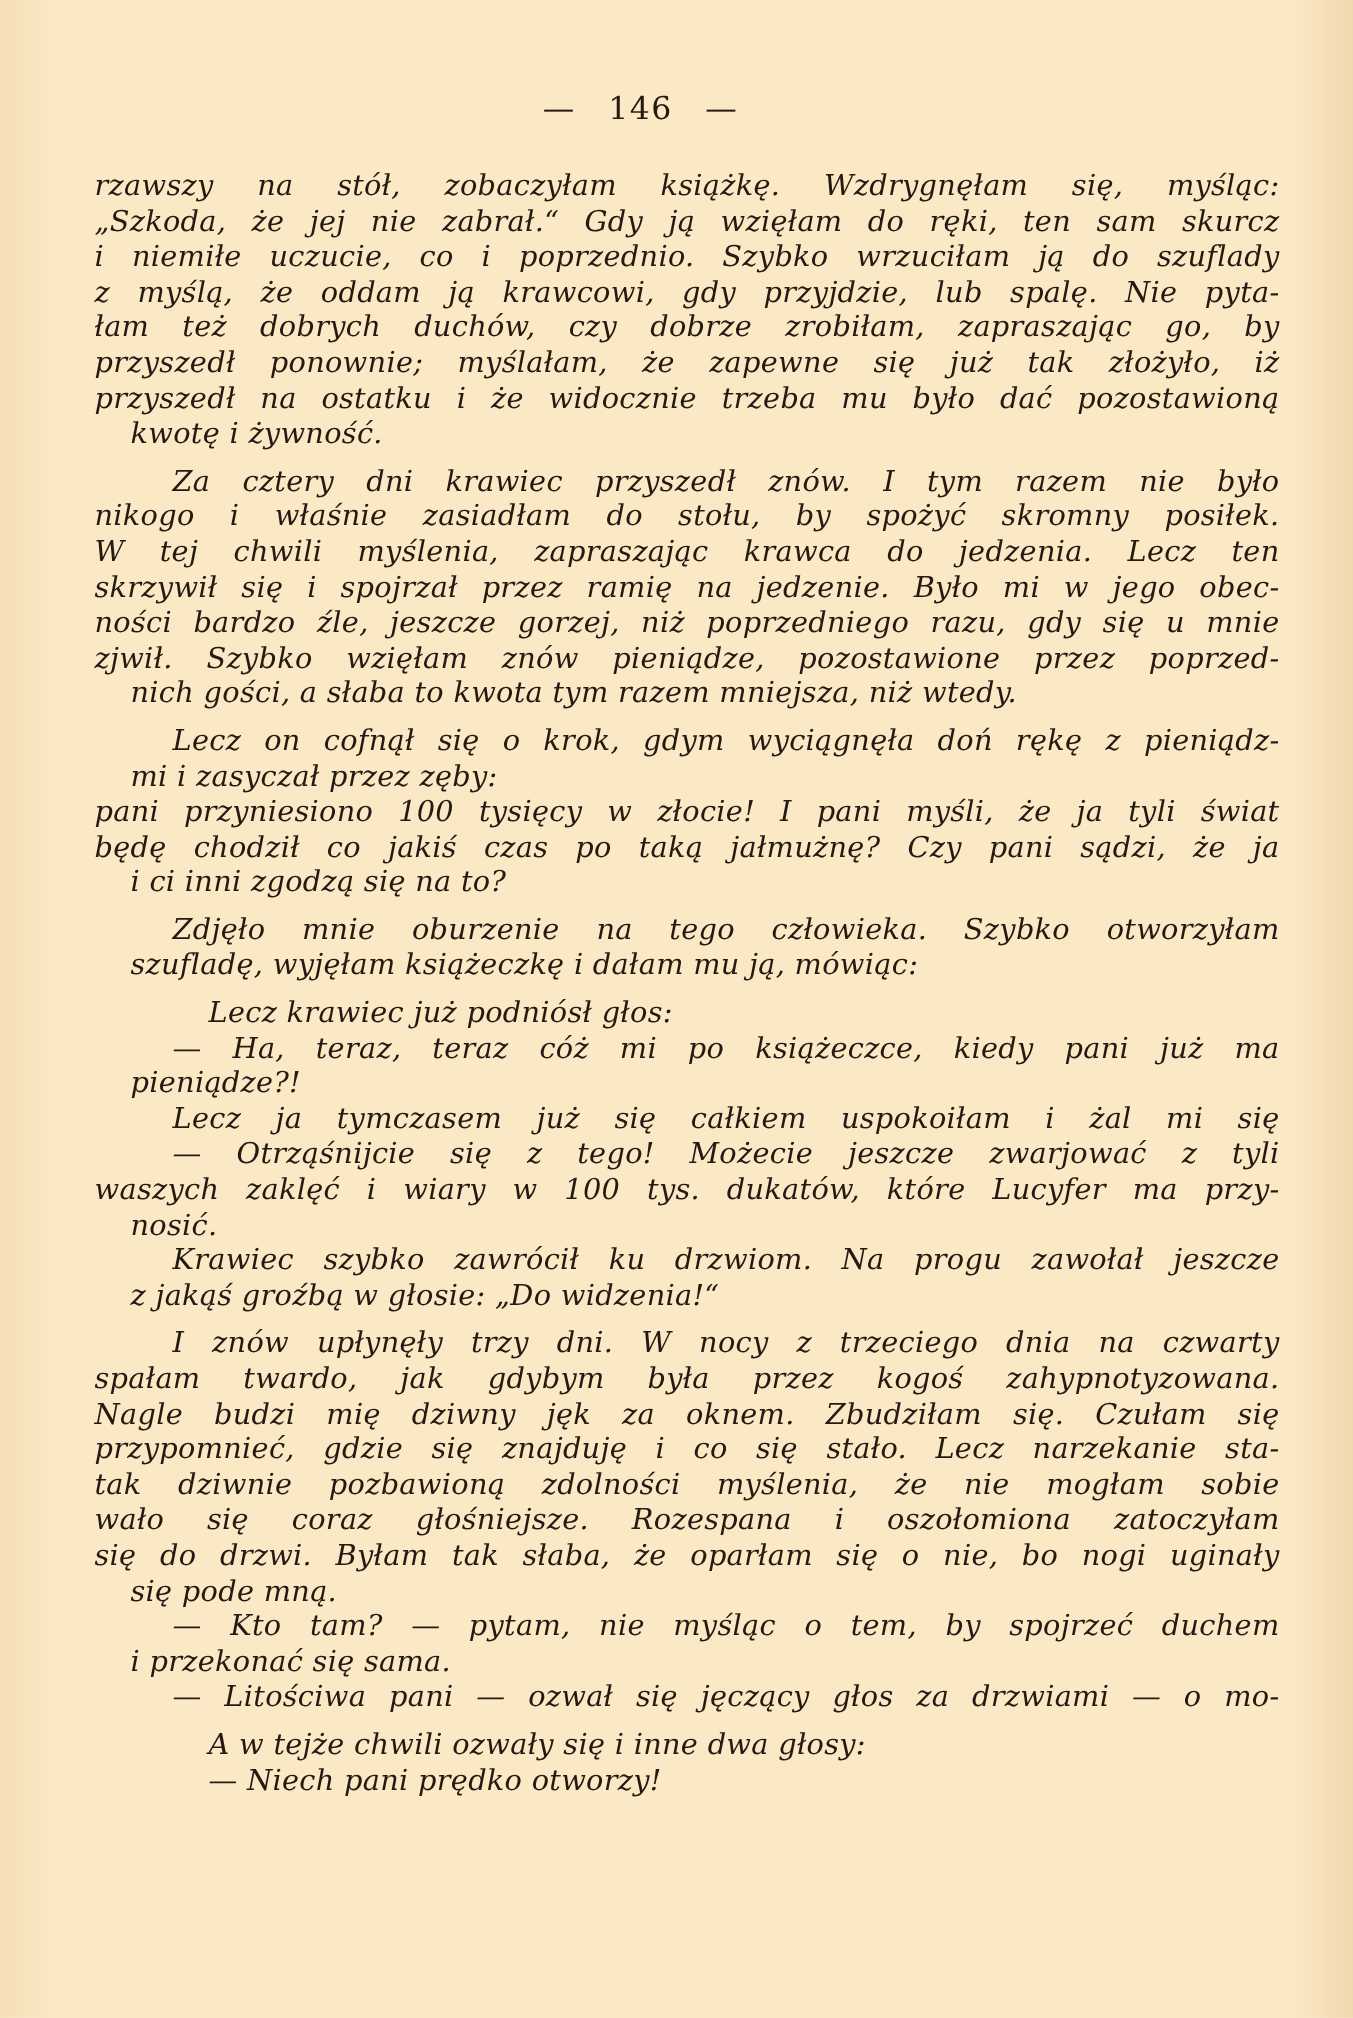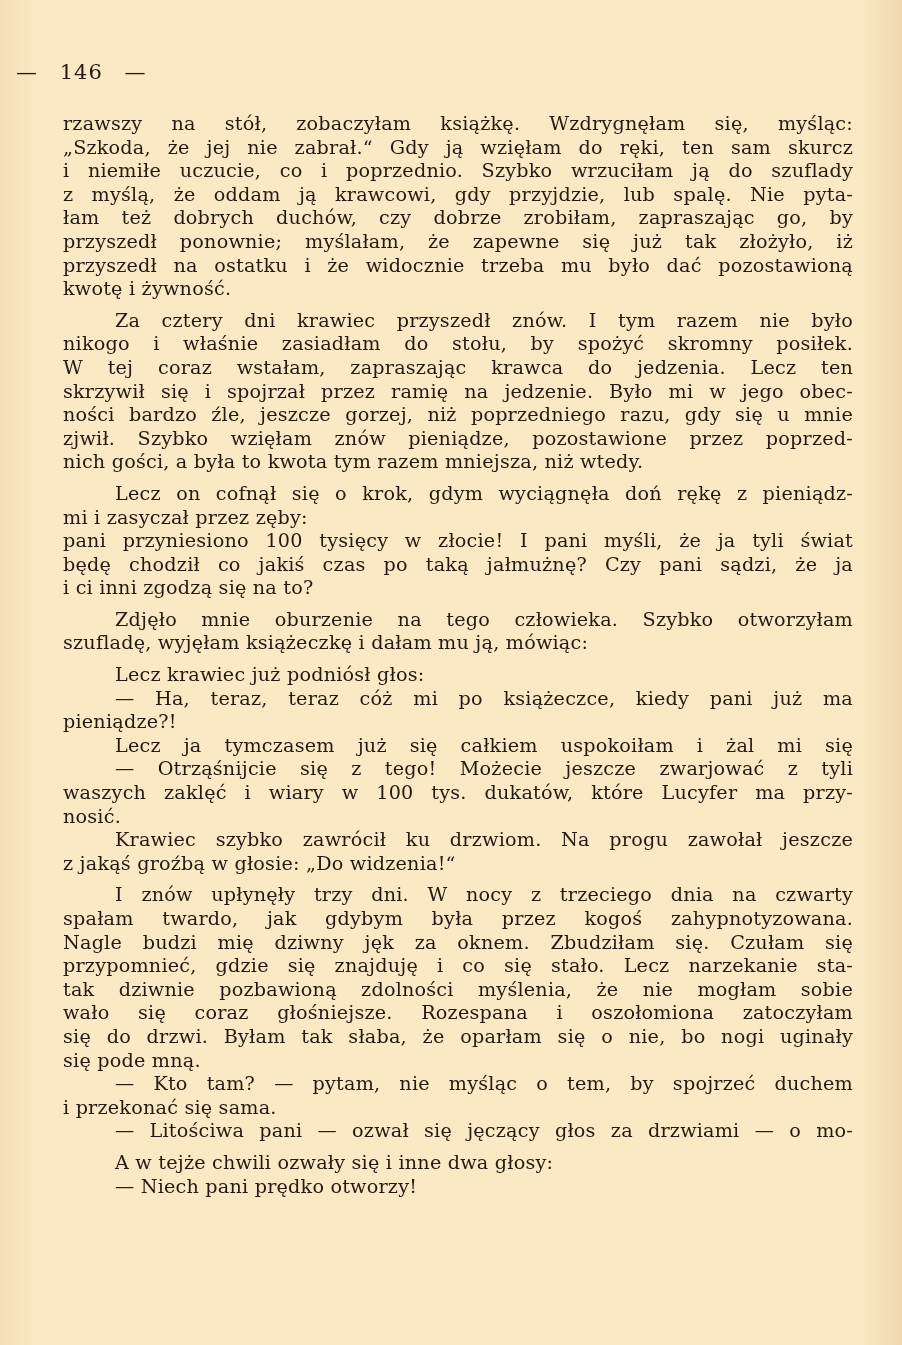--- a/index.html
+++ b/index.html
@@ -13,23 +13,23 @@
       background-image:
         linear-gradient(90deg, rgba(240,214,170,0.55) 0px, rgba(251,233,198,0) 40px, rgba(251,233,198,0) 860px, rgba(235,208,165,0.7) 902px);
       position: relative;
       overflow: hidden;
       font-family: "DejaVu Serif", "Liberation Serif", serif;
       color: #241a12;
     }
     .page-number {
       position: absolute;
       top: 60px;
-      left: 2px;
+      left: 16px;
       width: 822px;
-      text-align: left;
+      text-align: center;
       font-size: 21px;
       letter-spacing: 1px;
     }
     .page-number .dash {
       display: inline-block;
       margin: 0 14px;
     }
     .text-block {
       position: absolute;
       left: 63px;
@@ -38,23 +38,25 @@
       font-size: 19.2px;
       line-height: 23.6px;
       letter-spacing: 0.2px;
     }
     .line {
       display: block;
       white-space: nowrap;
       text-align: justify;
       text-align-last: justify;
       height: 23.6px;
+      font-style: italic;
     }
     .line.last {
       text-align-last: left;
+      margin-left: 24px;
     }
     .line.indent {
       padding-left: 52px;
     }
     .para-gap {
       height: 8px;
     }
   </style>
 </head>
 <body>
@@ -73,25 +75,25 @@
       <span class="line">z myślą, że oddam ją krawcowi, gdy przyjdzie, lub spalę. Nie pyta-</span>
       <span class="line">łam też dobrych duchów, czy dobrze zrobiłam, zapraszając go, by</span>
       <span class="line">przyszedł ponownie; myślałam, że zapewne się już tak złożyło, iż</span>
       <span class="line">przyszedł na ostatku i że widocznie trzeba mu było dać pozostawioną</span>
       <span class="line last">kwotę i żywność.</span>
     </div>
     <div class="para-gap"></div>
     <div class="paragraph">
       <span class="line indent">Za cztery dni krawiec przyszedł znów. I tym razem nie było</span>
       <span class="line">nikogo i właśnie zasiadłam do stołu, by spożyć skromny posiłek.</span>
-      <span class="line">W tej coraz wstałam, zapraszając krawca do jedzenia. Lecz ten</span>
+      <span class="line">W tej chwili myślenia, zapraszając krawca do jedzenia. Lecz ten</span>
       <span class="line">skrzywił się i spojrzał przez ramię na jedzenie. Było mi w jego obec-</span>
       <span class="line">ności bardzo źle, jeszcze gorzej, niż poprzedniego razu, gdy się u mnie</span>
       <span class="line">zjwił. Szybko wzięłam znów pieniądze, pozostawione przez poprzed-</span>
-      <span class="line last">nich gości, a była to kwota tym razem mniejsza, niż wtedy.</span>
+      <span class="line last">nich gości, a słaba to kwota tym razem mniejsza, niż wtedy.</span>
     </div>
     <div class="para-gap"></div>
     <div class="paragraph">
       <span class="line indent">Lecz on cofnął się o krok, gdym wyciągnęła doń rękę z pieniądz-</span>
       <span class="line last">mi i zasyczał przez zęby:</span>
     </div>
     <div class="paragraph">
       <span class="line">pani przyniesiono 100 tysięcy w złocie! I pani myśli, że ja tyli świat</span>
       <span class="line">będę chodził co jakiś czas po taką jałmużnę? Czy pani sądzi, że ja</span>
       <span class="line last">i ci inni zgodzą się na to?</span>

